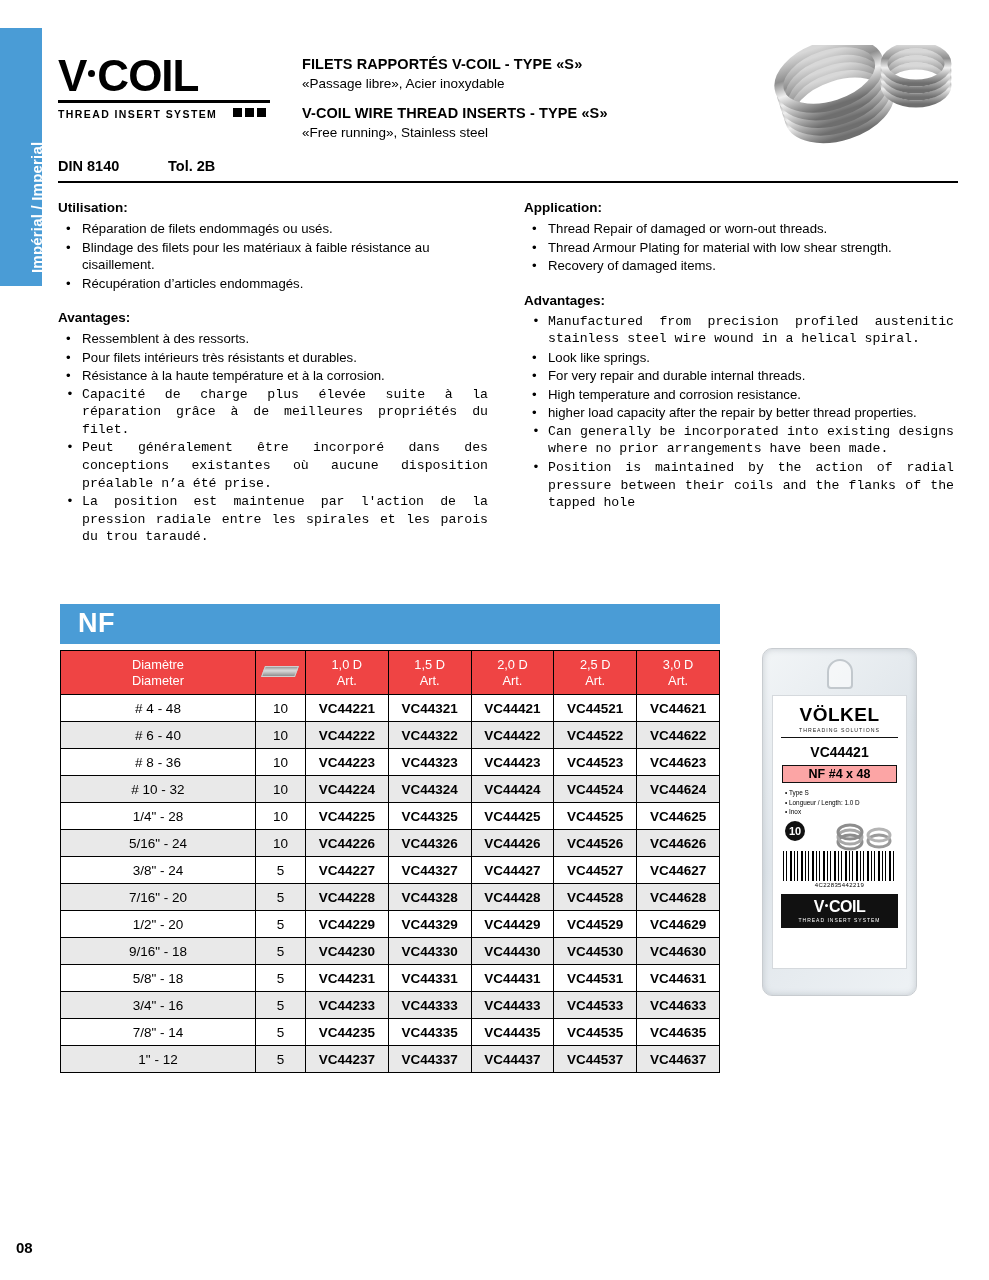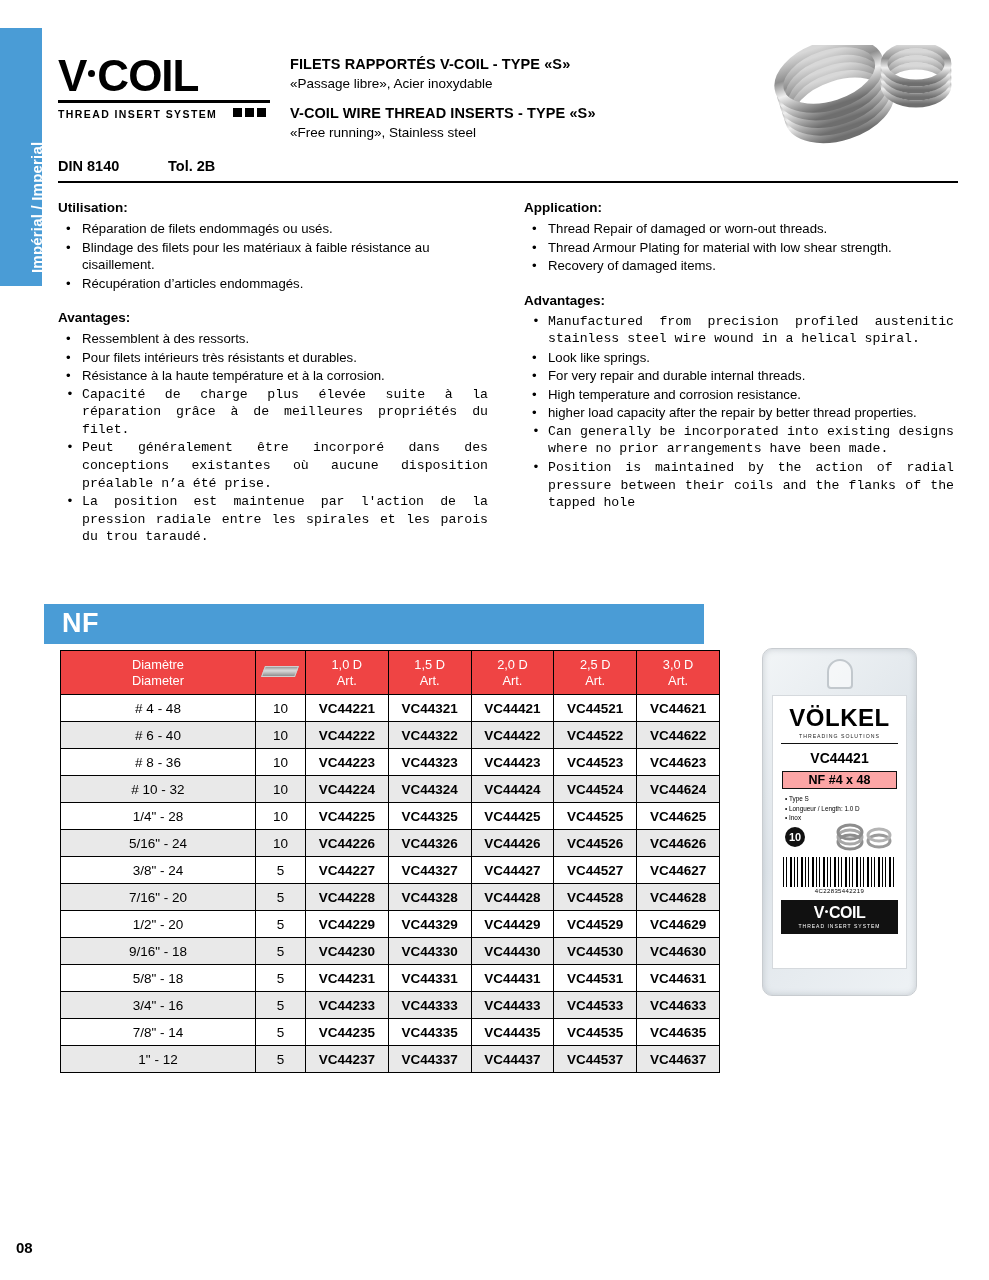--- a/index.html
+++ b/index.html
@@ -87,21 +87,21 @@
   .logo-squares i {
     display: inline-block;
     width: 9px;
     height: 9px;
     background: #000;
     margin-left: 3px;
   }
 
   .titles {
     position: absolute;
-    left: 232px;
+    left: 244px;
     top: 16px;
     width: 440px;
   }
   .t-fr-main { font-size: 14.5px; font-weight: bold; letter-spacing: 0.1px; }
   .t-fr-sub  { font-size: 13.5px; margin-top: 4px; }
   .t-en-main { font-size: 14.5px; font-weight: bold; margin-top: 14px; letter-spacing: 0.1px;}
   .t-en-sub  { font-size: 13.5px; margin-top: 4px; }
 
   .norm-row {
     position: absolute;
@@ -148,21 +148,21 @@
     content: "•";
     position: absolute;
     left: 8px;
     top: 0;
   }
   .just { text-align: justify; font-family: Liberation Mono, monospace; }
 
   
   .nf-banner {
     position: absolute;
-    left: 44px;
+    left: 60px;
     top: 604px;
     width: 660px;
     height: 40px;
     background: #4a9cd6;
   }
   .nf-banner span {
     color: #fff;
     font-size: 27px;
     font-weight: bold;
     position: absolute;
@@ -237,21 +237,21 @@
     position: absolute;
     left: 9px;
     top: 46px;
     right: 9px;
     bottom: 26px;
     background: #ffffff;
     border: 1px solid #d5d9dd;
   }
   .pk-brand {
     text-align: center;
-    font-size: 24px;
+    font-size: 19px;
     font-weight: bold;
     letter-spacing: 0.5px;
     margin-top: 8px;
     font-family: "Liberation Sans", sans-serif;
   }
   .pk-brand-sub {
     text-align: center;
     font-size: 5.2px;
     letter-spacing: 1px;
     color: #222;

